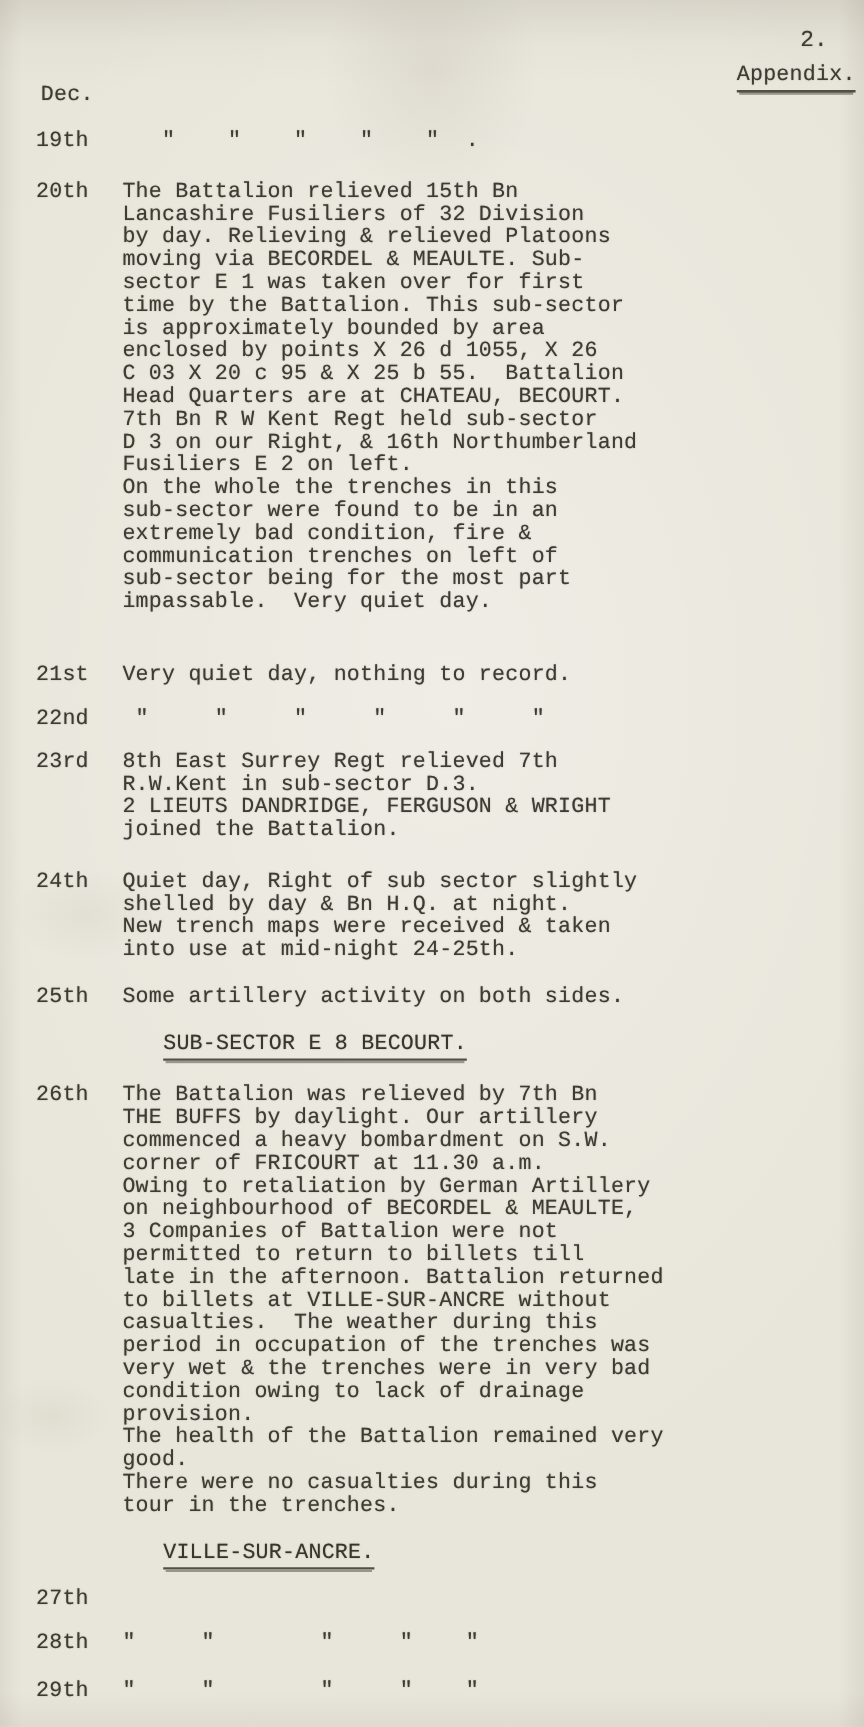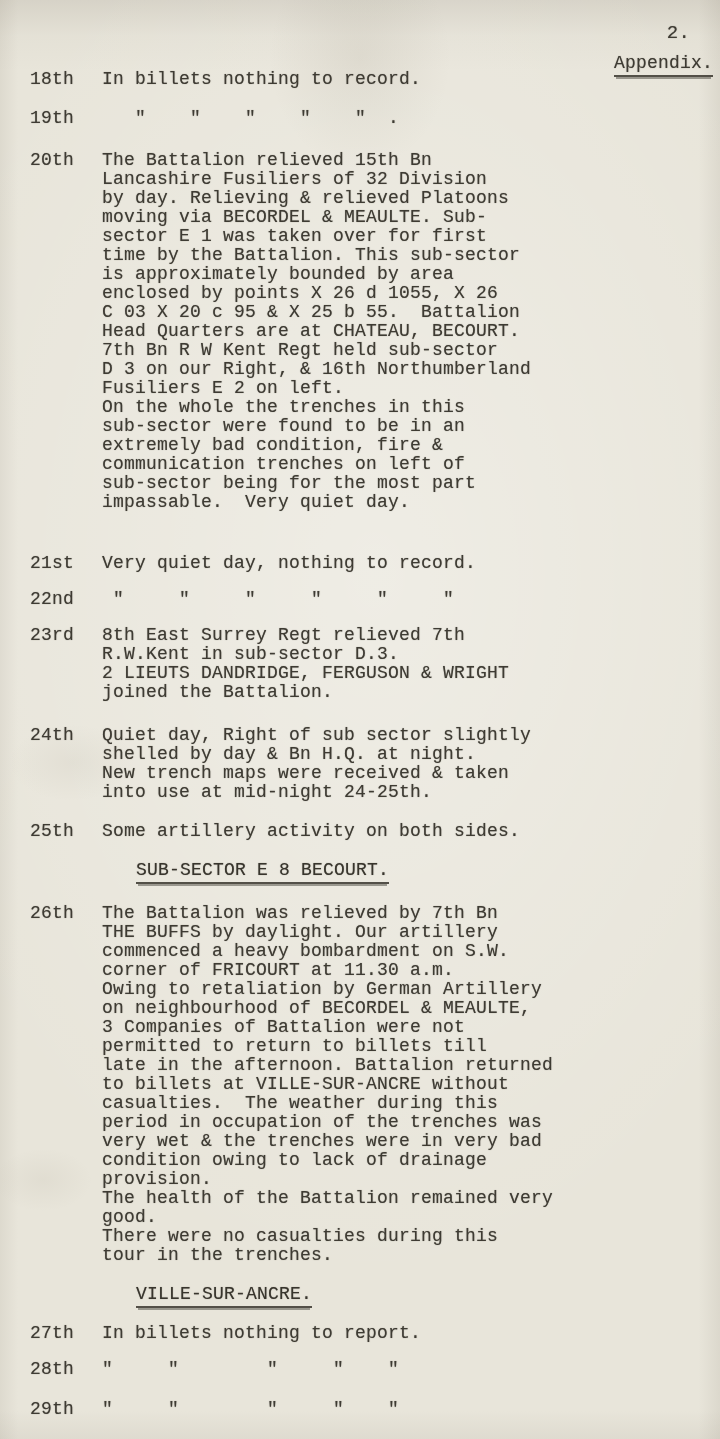--- a/index.html
+++ b/index.html
@@ -77,25 +77,22 @@
   .mt26 { margin-top: 42px; }
 </style>
 </head>
 <body>
 
 <div class="page-number ink">2.</div>
 <div class="appendix ink">Appendix.</div>
 
 <div class="content">
 
+  <div class="month-label ink">Dec.</div>
 
-  <div class="entry">
-    <div class="entry-date ink">18th</div>
-    <div class="entry-text ink">In billets nothing to record.</div>
-  </div>
 
   <div class="entry mt20">
     <div class="entry-date ink">19th</div>
     <div class="entry-text ink">   "    "    "    "    "  .</div>
   </div>
 
   <div class="entry mt23">
     <div class="entry-date ink">20th</div>
     <div class="entry-text ink">The Battalion relieved 15th Bn
 Lancashire Fusiliers of 32 Division
@@ -171,21 +168,20 @@
 The health of the Battalion remained very
 good.
 There were no casualties during this
 tour in the trenches.</div>
   </div>
 
   <div class="section-heading ink mt20">VILLE-SUR-ANCRE.</div>
 
   <div class="entry mt16">
     <div class="entry-date ink">27th</div>
-    <div class="entry-text ink">In billets nothing to report.</div>
   </div>
 
   <div class="entry mt17">
     <div class="entry-date ink">28th</div>
     <div class="entry-text ink">"     "        "     "    "</div>
   </div>
 
   <div class="entry mt21">
     <div class="entry-date ink">29th</div>
     <div class="entry-text ink">"     "        "     "    "</div>

